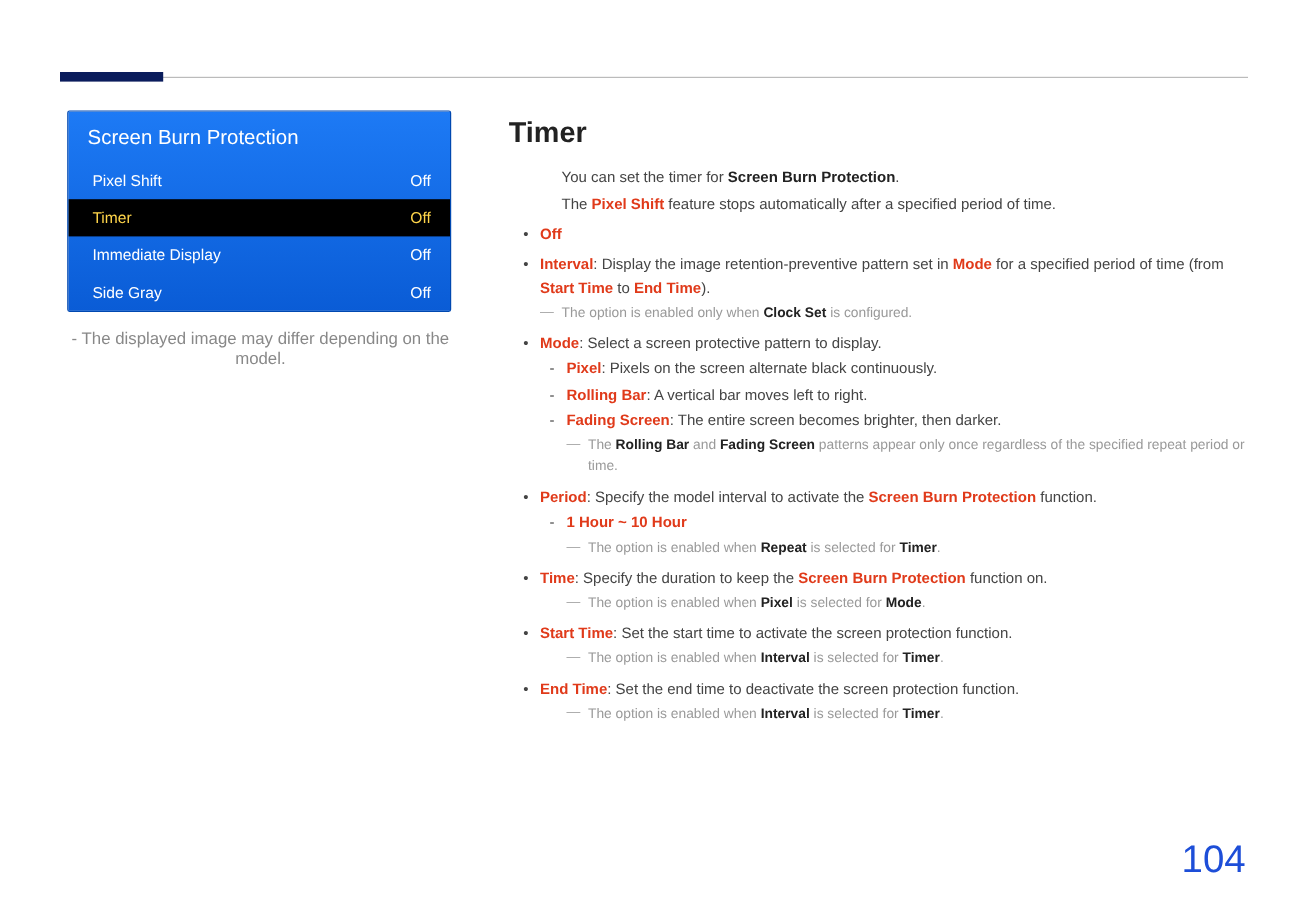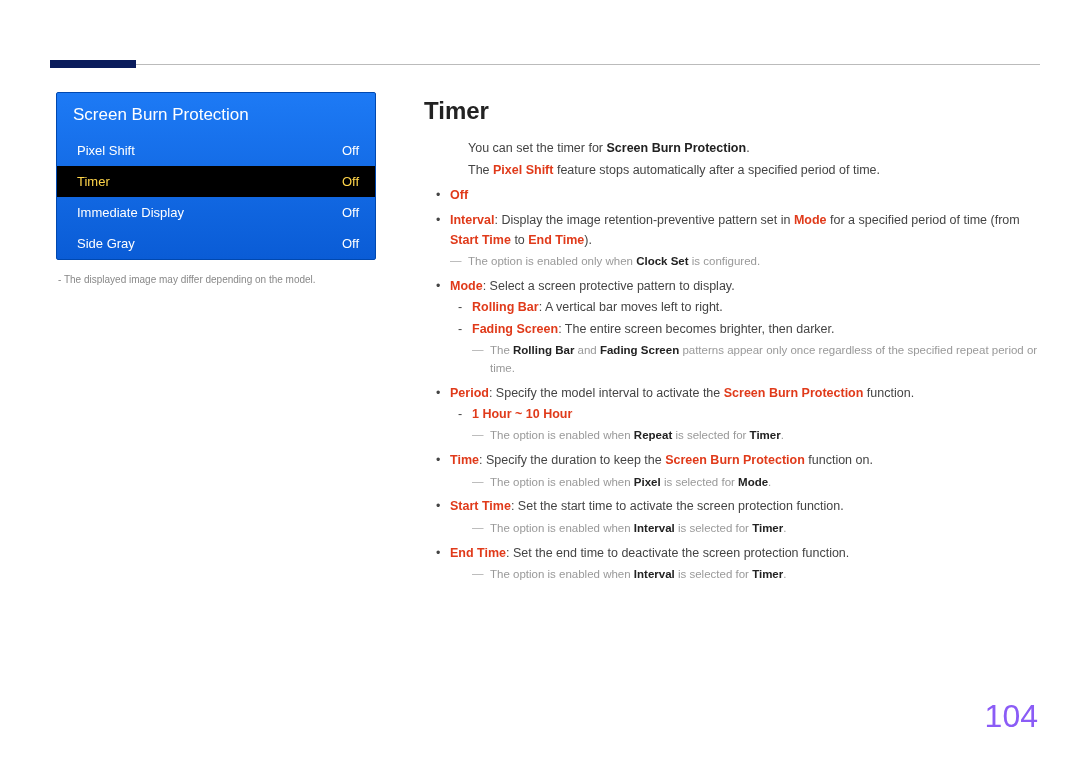--- a/index.html
+++ b/index.html
@@ -54,23 +54,24 @@
     padding: 8px 16px 8px 20px;
     color: #fff;
     font-size: 13px;
     font-weight: 400;
   }
   .menu-item.selected {
     background: #000;
     color: #ffd54a;
   }
   .footnote {
-    font-size: 10px;
+    font-size: 14px;
     color: #888;
     margin: 14px 0 0 2px;
+    text-align: center;
   }
   .footnote::before { content: "- "; }
   
   .right { flex: 1; font-size: 12.5px; line-height: 1.55; color: #444; }
   .h2 {
     font-size: 24px;
     font-weight: 600;
     color: #222;
     margin-bottom: 10px;
   }
@@ -122,21 +123,21 @@
     color: #aaa;
   }
   .bold { font-weight: 700; color: #222; }
   .red { color: #e03a1a; font-weight: 700; }
   .red-n { color: #e03a1a; }
   .page-num {
     position: absolute;
     right: 42px;
     bottom: 28px;
     font-size: 32px;
-    color: #8b5cf6;
+    color: #1d4ed8;
     font-weight: 300;
   }
 </style>
 </head>
 <body>
 
 <div class="top-rule"></div>
 <div class="top-accent"></div>
 
 <div class="page">
@@ -184,20 +185,21 @@
       </li>
     </ul>
     <div class="note">
       <span>The option is enabled only when </span><span class="bold">Clock Set</span><span> is configured.</span>
     </div>
 
     <ul class="bullets">
       <li>
         <span class="red">Mode</span><span>: Select a screen protective pattern to display.</span>
         <ul class="sub">
+          <li><span class="red">Pixel</span><span>: Pixels on the screen alternate black continuously.</span></li>
           <li><span class="red">Rolling Bar</span><span>: A vertical bar moves left to right.</span></li>
           <li><span class="red">Fading Screen</span><span>: The entire screen becomes brighter, then darker.</span></li>
         </ul>
       </li>
     </ul>
     <div class="note-sub">
       <span>The </span><span class="bold">Rolling Bar</span><span> and </span><span class="bold">Fading Screen</span><span> patterns appear only once regardless of the specified repeat period or time.</span>
     </div>
 
     <ul class="bullets">

